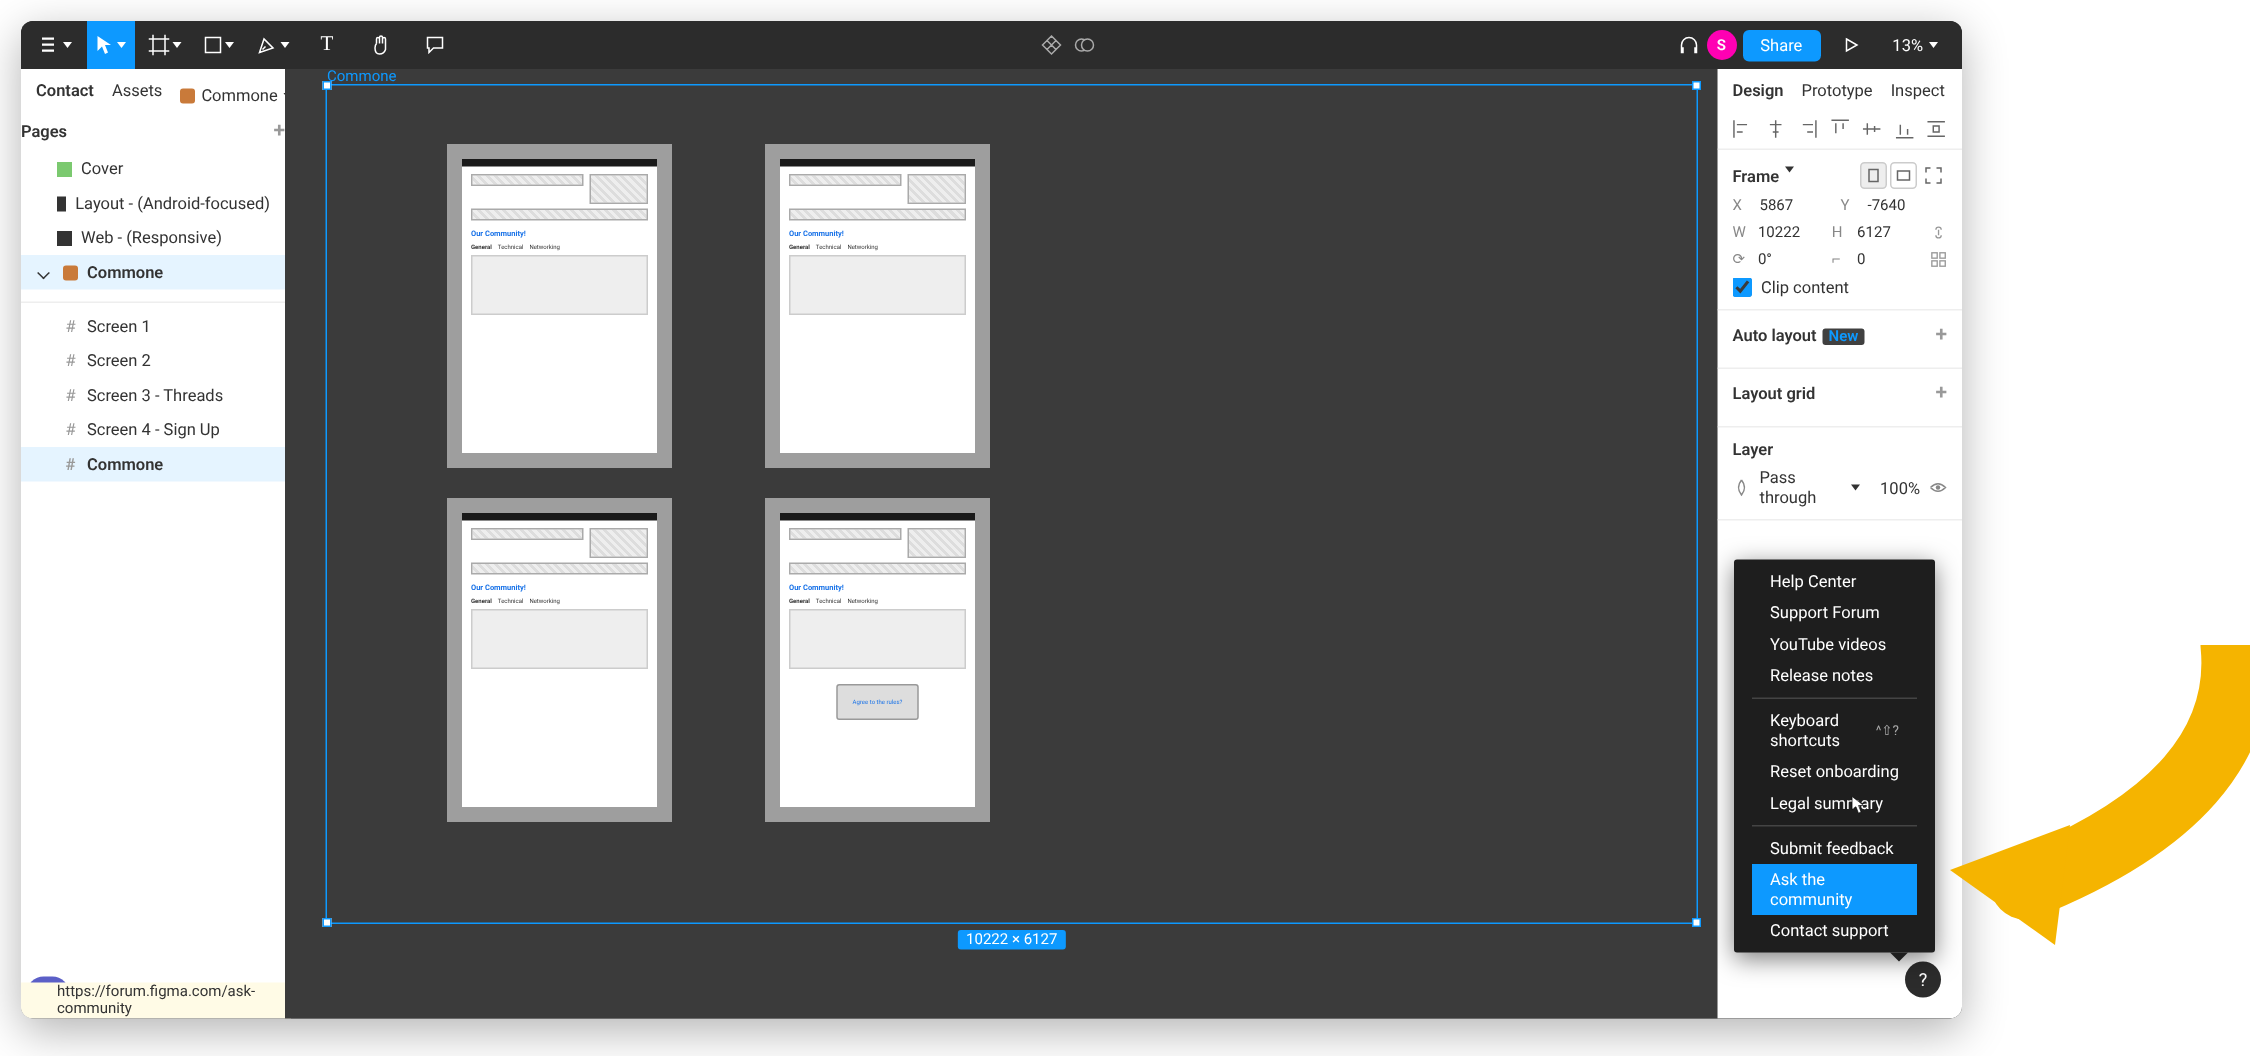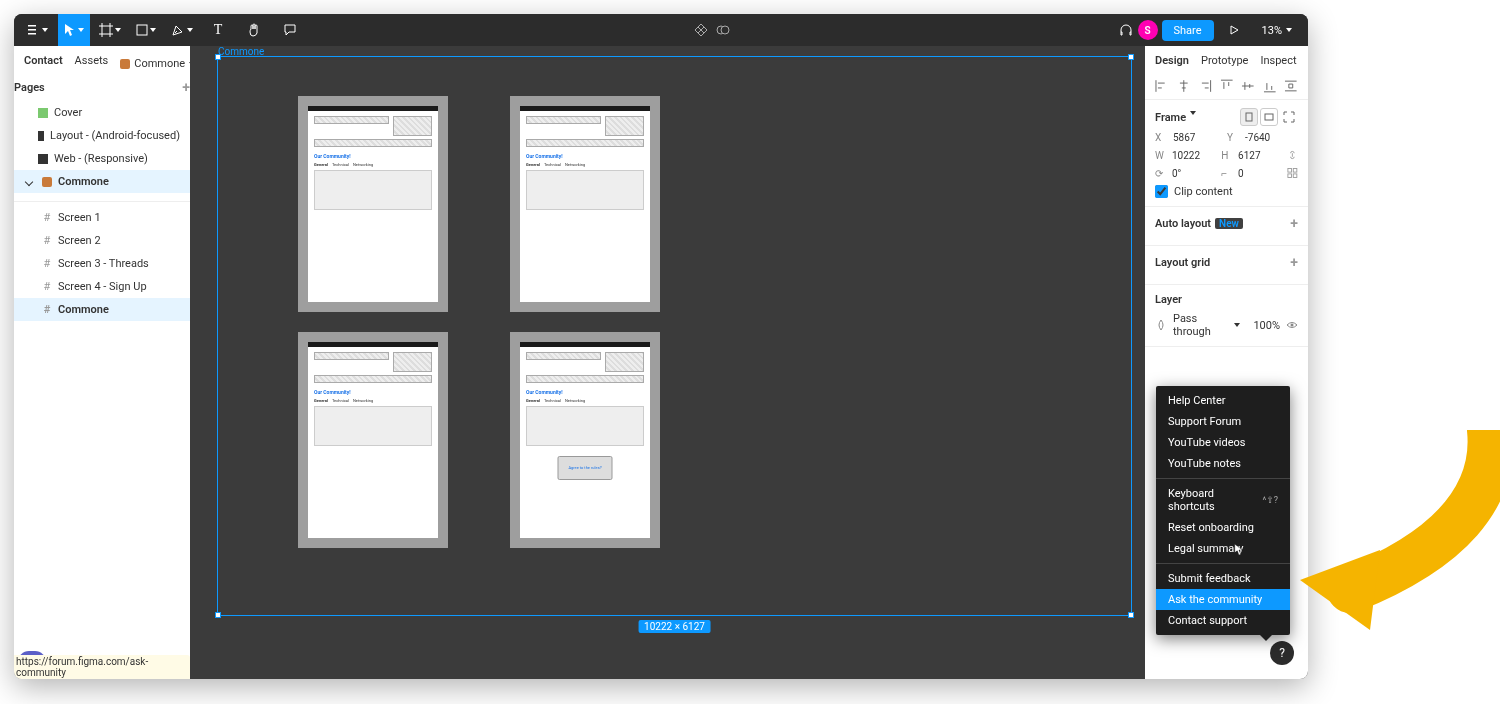--- a/index.html
+++ b/index.html
@@ -31,21 +31,21 @@
 .list-item { padding: 5px 10px 5px 24px; display: flex; align-items: center; gap: 6px; cursor: pointer; white-space: nowrap; }
 .list-item.selected { background: #e5f4ff; font-weight:600; }
 .list-item .pg-icon { width: 10px; height: 10px; display:inline-block; }
 .list-item.chev { padding-left: 12px; }
 .chev-icon { width:6px; height:6px; border-right:1.5px solid #333; border-bottom:1.5px solid #333; transform: rotate(45deg); margin-right:4px; }
 .limit-msg { padding: 4px 10px 4px 24px; font-size: 10px; color: #888; }
 .limit-msg a { color: #0d99ff; text-decoration: none; display:block; }
 .frames-list .list-item { padding-left: 28px; }
 .frames-list .hash { color:#999; width:10px; text-align:center; }
 .video-btn { position:absolute; left:4px; bottom:6px; width:28px; height:22px; background:#5b5fc7; border-radius:11px; display:flex; align-items:center; justify-content:center; }
-.status-url { position:absolute; left:0; bottom:0; background:#fffbe6; padding:1px 2px; font-size:10px; color:#333; border-top-right-radius:3px; }
+.status-url { position:absolute; left:0; bottom:0; background:#fffbe6; padding:1px 24px; font-size:10px; color:#333; border-top-right-radius:3px; }
 
 
 .canvas { position:absolute; left:176px; top:32px; right:163px; bottom:0; background:#3b3b3b; overflow:hidden; }
 .frame-label { position:absolute; left:28px; top:0px; color:#0d99ff; font-size:10px; }
 .selection { position:absolute; left:27px; top:10px; width:915px; height:560px; border:1px solid #0d99ff; }
 .sel-handle { position:absolute; width:6px; height:6px; background:#fff; border:1px solid #0d99ff; }
 .sel-handle.tl { left:-3px; top:-3px; } .sel-handle.tr { right:-3px; top:-3px; }
 .sel-handle.bl { left:-3px; bottom:-3px; } .sel-handle.br { right:-3px; bottom:-3px; }
 .dim-badge { position:absolute; left:50%; transform:translateX(-50%); bottom:-18px; background:#0d99ff; color:#fff; font-size:10px; padding:1px 6px; border-radius:2px; }
 .artboard { position:absolute; width:150px; height:216px; background:#9e9e9e; padding:10px; }
@@ -82,21 +82,21 @@
 .prop-row .link-ico { width:12px; height:12px; cursor:pointer; }
 .check-row { display:flex; align-items:center; gap:6px; font-size:11px; }
 .check-row input { accent-color:#0d99ff; }
 .auto-new { color:#0d99ff; font-size:10px; background:#404040; padding:0 4px; border-radius:2px; margin-left:4px; }
 .layer-row { display:flex; align-items:center; gap:6px; }
 .layer-row .pass { flex:1; display:flex; align-items:center; gap:4px; }
 .layer-row .pct { width:34px; text-align:right; }
 .eye { width:12px; height:12px; }
 
 
-.help-menu { position:absolute; right:18px; bottom:44px; width:134px; background:#1e1e1e; color:#fff; border-radius:2px; font-size:11px; padding:4px 0; box-shadow:0 4px 16px rgba(0,0,0,.5); z-index:20; }
+.help-menu { position:absolute; right:18px; bottom:44px; width:134px; background:#1e1e1e; color:#fff; border-radius:2px; font-size:11px; padding:4px 12px; box-shadow:0 4px 16px rgba(0,0,0,.5); z-index:20; }
 .help-menu .mi { padding:4px 12px; cursor:pointer; display:flex; justify-content:space-between; align-items:center; }
 .help-menu .mi.highlight { background:#0d99ff; }
 .help-menu .sep { height:1px; background:#444; margin:4px 0; }
 .help-menu .kbd { font-size:9px; color:#aaa; }
 .help-menu .pointer { position:absolute; right:18px; bottom:-6px; width:0; height:0; border-left:6px solid transparent; border-right:6px solid transparent; border-top:6px solid #1e1e1e; }
 .cursor-img { position:absolute; width:10px; height:12px; pointer-events:none; z-index:30; }
 
 .help-btn { position:absolute; right:14px; bottom:14px; width:24px; height:24px; border-radius:50%; background:#2c2c2c; color:#fff; display:flex; align-items:center; justify-content:center; font-size:12px; cursor:pointer; z-index:10; }
 
 
@@ -448,21 +448,21 @@
             <path d="M1 6 Q6 1 11 6 Q6 11 1 6" stroke="#888" fill="none"></path>
             <circle cx="6" cy="6" r="1.5" fill="#888"></circle>
           </svg>
       </div>
     </div>
 
     <div class="help-menu">
       <div class="mi">Help Center</div>
       <div class="mi">Support Forum</div>
       <div class="mi">YouTube videos</div>
-      <div class="mi">YouTube notes</div>
+      <div class="mi">Release notes</div>
       <div class="sep"></div>
       <div class="mi">
         <span>Keyboard shortcuts</span>
         <span class="kbd">^⇧?</span>
       </div>
       <div class="mi">Reset onboarding</div>
       <div class="mi">Legal summary</div>
       <div class="sep"></div>
       <div class="mi">Submit feedback</div>
       <div class="mi highlight">Ask the community</div>

